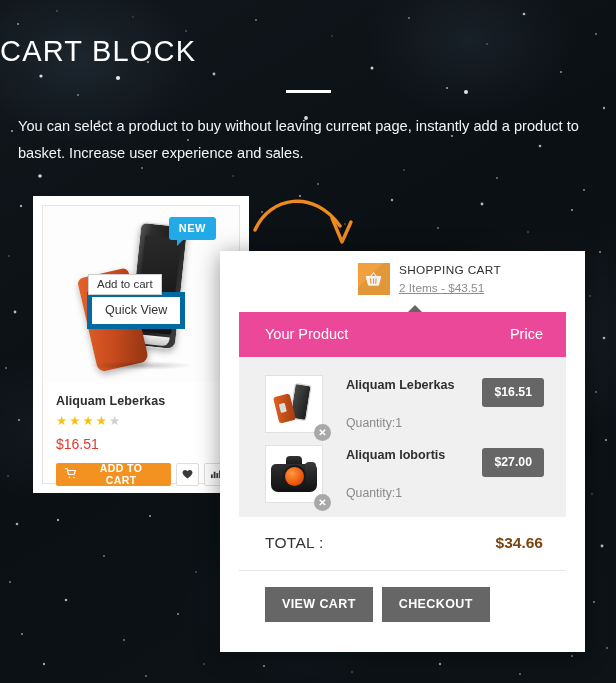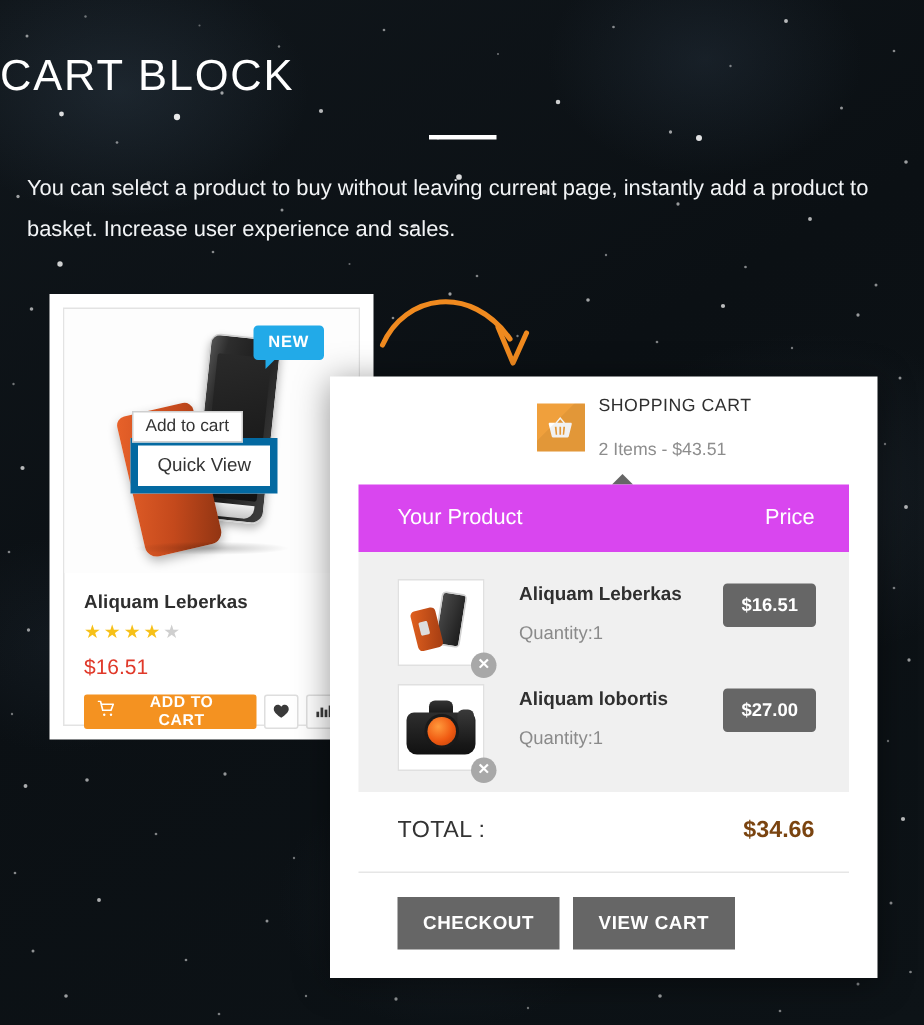--- a/index.html
+++ b/index.html
@@ -188,31 +188,31 @@
     display: flex; align-items: center; justify-content: center;
     flex: none;
   }
   .basket-tile:after {
     content: ""; position: absolute; right: -18px; bottom: -18px;
     width: 44px; height: 44px; background: rgba(0,0,0,.055);
     transform: rotate(45deg);
   }
   .cart-head-text { line-height: 1.25; }
   .cart-head-title { font-size: 11.8px; font-weight: 400; color: #2f2f2f; letter-spacing: .35px; }
-  .cart-head-sub { font-size: 11.8px; color: #8d8d8d; margin-top: 14px; }
+  .cart-head-sub { font-size: 11.8px; color: #8d8d8d; margin-top: 3px; text-decoration: underline; }
 
   .caret-up {
     width: 0; height: 0; margin: 0 0 0 188px;
     border-left: 7px solid transparent;
     border-right: 7px solid transparent;
     border-bottom: 7px solid #666666;
   }
 
   .cart-table-head {
-    background: #d946ef; color: #ffffff;
+    background: #ec4899; color: #ffffff;
     display: flex; justify-content: space-between; 
     padding: 14px 23px 15px 26px;
     margin: 0 19px;
     font-size: 14.5px;
   }
   .cart-items {
     background: #f0f0f0;
     margin: 0 19px;
     padding: 12px 0 8px;
   }
@@ -231,21 +231,21 @@
   .remove-x {
     position: absolute; right: -8px; bottom: -8px;
     width: 17px; height: 17px; border-radius: 50%;
     background: #a8a8a8; color: #fff;
     font-size: 10px; font-weight: 700;
     display: flex; align-items: center; justify-content: center;
     cursor: pointer; line-height: 1;
   }
   .item-mid { flex: 1; padding: 3px 0 0 23px; }
   .item-name { font-size: 12.6px; font-weight: 700; color: #2f2f2f; }
-  .item-qty { font-size: 12.3px; color: #8a8a8a; margin-top: 12px; }
+  .item-qty { font-size: 12.3px; color: #8a8a8a; margin-top: 24px; }
   .item-price {
     background: #666666; color: #fff;
     font-size: 12.3px; font-weight: 700;
     padding: 7px 12px 8px; border-radius: 3px;
     margin-top: 3px; flex: none;
   }
 
   .cart-total {
     display: flex; justify-content: space-between; align-items: center;
     margin: 0 19px; padding: 17px 23px 18px 26px;
@@ -521,17 +521,17 @@
     </div>
 
   </div>
 
   <div class="cart-total">
     <span class="total-label">TOTAL :</span>
     <span class="total-value">$34.66</span>
   </div>
 
   <div class="cart-actions">
+    <button class="btn-grey">VIEW CART</button>
     <button class="btn-grey">CHECKOUT</button>
-    <button class="btn-grey">VIEW CART</button>
   </div>
 
 </div>
 
 </body></html>

